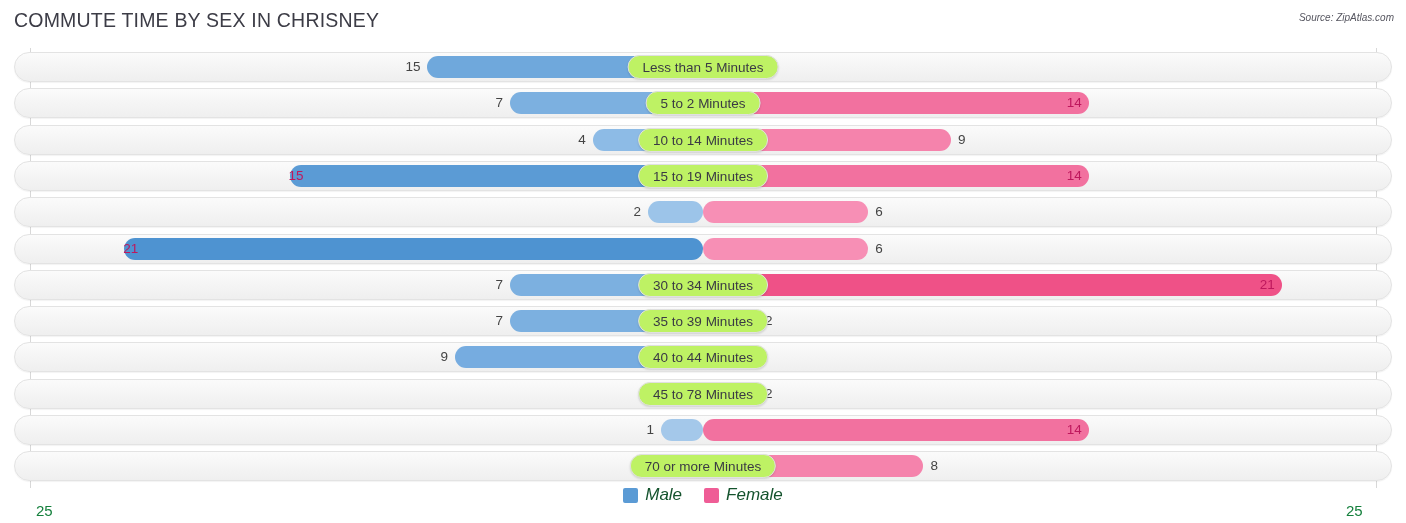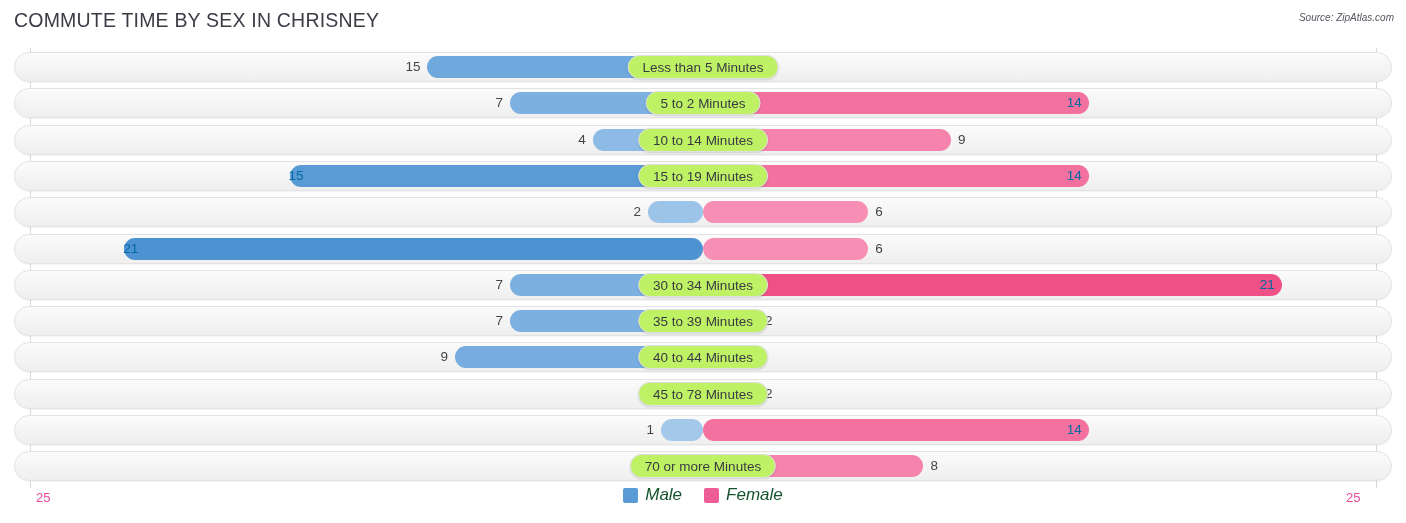--- a/index.html
+++ b/index.html
@@ -39,38 +39,38 @@
   .bar {
     position: absolute; top: 4px; height: 22px;
     border-radius: 11px;
   }
   .bar-male  { right: 50%; }
   .bar-female{ left: 50%; }
   .val {
     position: absolute; top: 0; height: 30px; line-height: 30px;
     font-size: 13.5px; color: #444; white-space: nowrap;
   }
-  .val-in { color: #0369a1; }
+  .val-in { color: #be185d; }
 
   .catlabel {
     position: absolute; left: 50%; top: 3px;
     transform: translateX(-50%);
     height: 24px; line-height: 23px;
     padding: 0 14px;
     background: #bef264;
     border: 1px solid #e0e0e0;
     border-radius: 12px;
     font-size: 13.5px; color: #3a3a44; white-space: nowrap;
     box-shadow: 0 1px 2px rgba(0,0,0,.13);
   }
 
   
   .footer { position: absolute; left: 0; top: 481px; width: 1406px; height: 42px; }
   .axis-val {
-    position: absolute; top: 9px; font-size: 13px; color: #ec4899;
+    position: absolute; top: 21px; font-size: 15px; color: #15803d;
   }
   .axis-left  { left: 36px; }
   .axis-right { left: 1346px; }
   .legend {
     position: absolute; left: 0; top: 4px; width: 1406px;
     display: flex; justify-content: center; align-items: center; gap: 22px;
   }
   .legend-item { display: flex; align-items: center; gap: 7px; }
   .swatch { width: 15px; height: 15px; border-radius: 2px; }
   .legend-label { font-size: 17px; color: #14532d; font-style: italic; }

